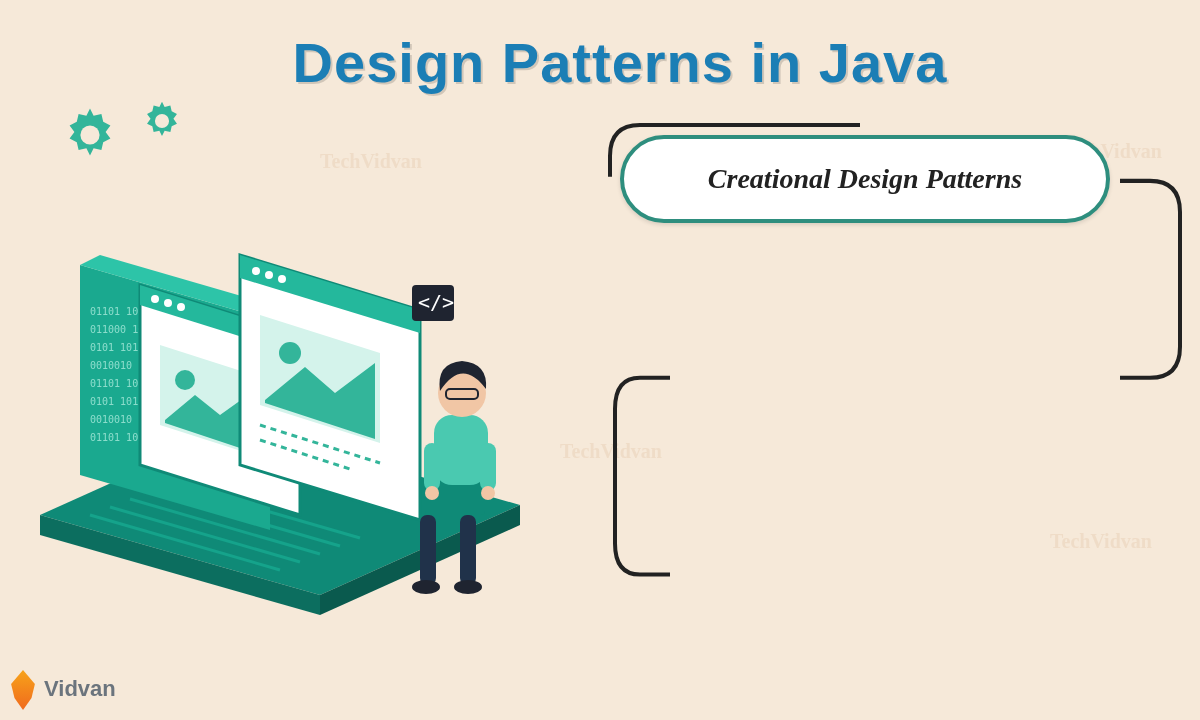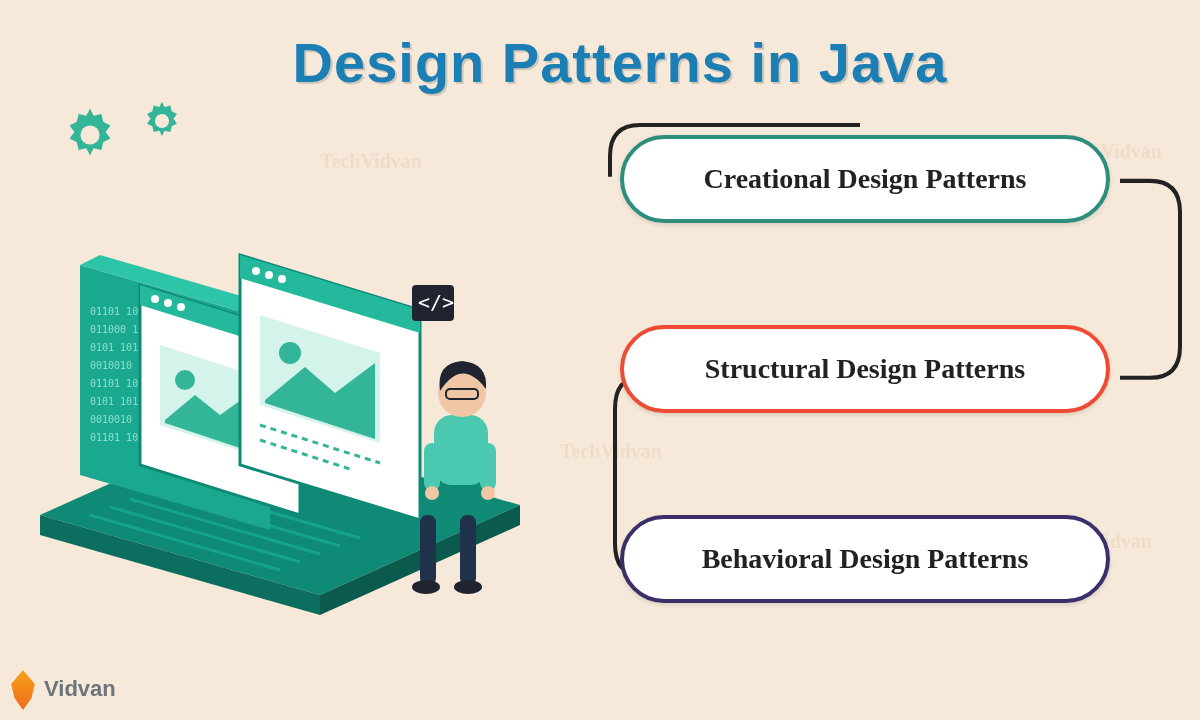--- a/index.html
+++ b/index.html
@@ -71,20 +71,21 @@
     left: 60px;
     width: 490px;
     height: 88px;
     background: #fff;
     border-radius: 44px;
     border: 4px solid;
     display: flex;
     align-items: center;
     justify-content: center;
     font-size: 28px;
+    font-style: italic;
     font-weight: 600;
     color: #222;
     box-shadow: 0 2px 4px rgba(0,0,0,0.12);
   }
   .pill1 { top: 10px;  border-color: #2e8e7e; }
   .pill2 { top: 200px; border-color: #ef4a33; }
   .pill3 { top: 390px; border-color: #3a2f6a; }
 
   
   .connector-svg {
@@ -234,25 +235,19 @@
     <div class="pill-wrap">
       <svg class="connector-svg" viewBox="0 0 640 560" preserveAspectRatio="none">
         <path d="M 300 0 L 80 0 Q 50 0 50 30 L 50 50" fill="none" stroke="#222" stroke-width="4"></path>
         <path d="M 560 54 L 590 54 Q 620 54 620 84 L 620 214 Q 620 244 590 244 L 560 244" fill="none" stroke="#222" stroke-width="4"></path>
         <path d="M 50 244 L 20 244 Q -5 244 -5 274 L -5 404 Q -5 434 20 434 L 50 434" fill="none" stroke="#222" stroke-width="4" transform="translate(60,0)"></path>
       </svg>
 
       <div class="pill pill1">
         <span>Creational Design Patterns</span>
       </div>
-      <div class="pill pill2">
-        <span>Structural Design Patterns</span>
-      </div>
-      <div class="pill pill3">
-        <span>Behavioral Design Patterns</span>
-      </div>
     </div>
   </div>
 </div>
 
 <div class="brandmark">
   <span class="flame"></span><span>Vidvan</span>
 </div>
 
 </body></html>

